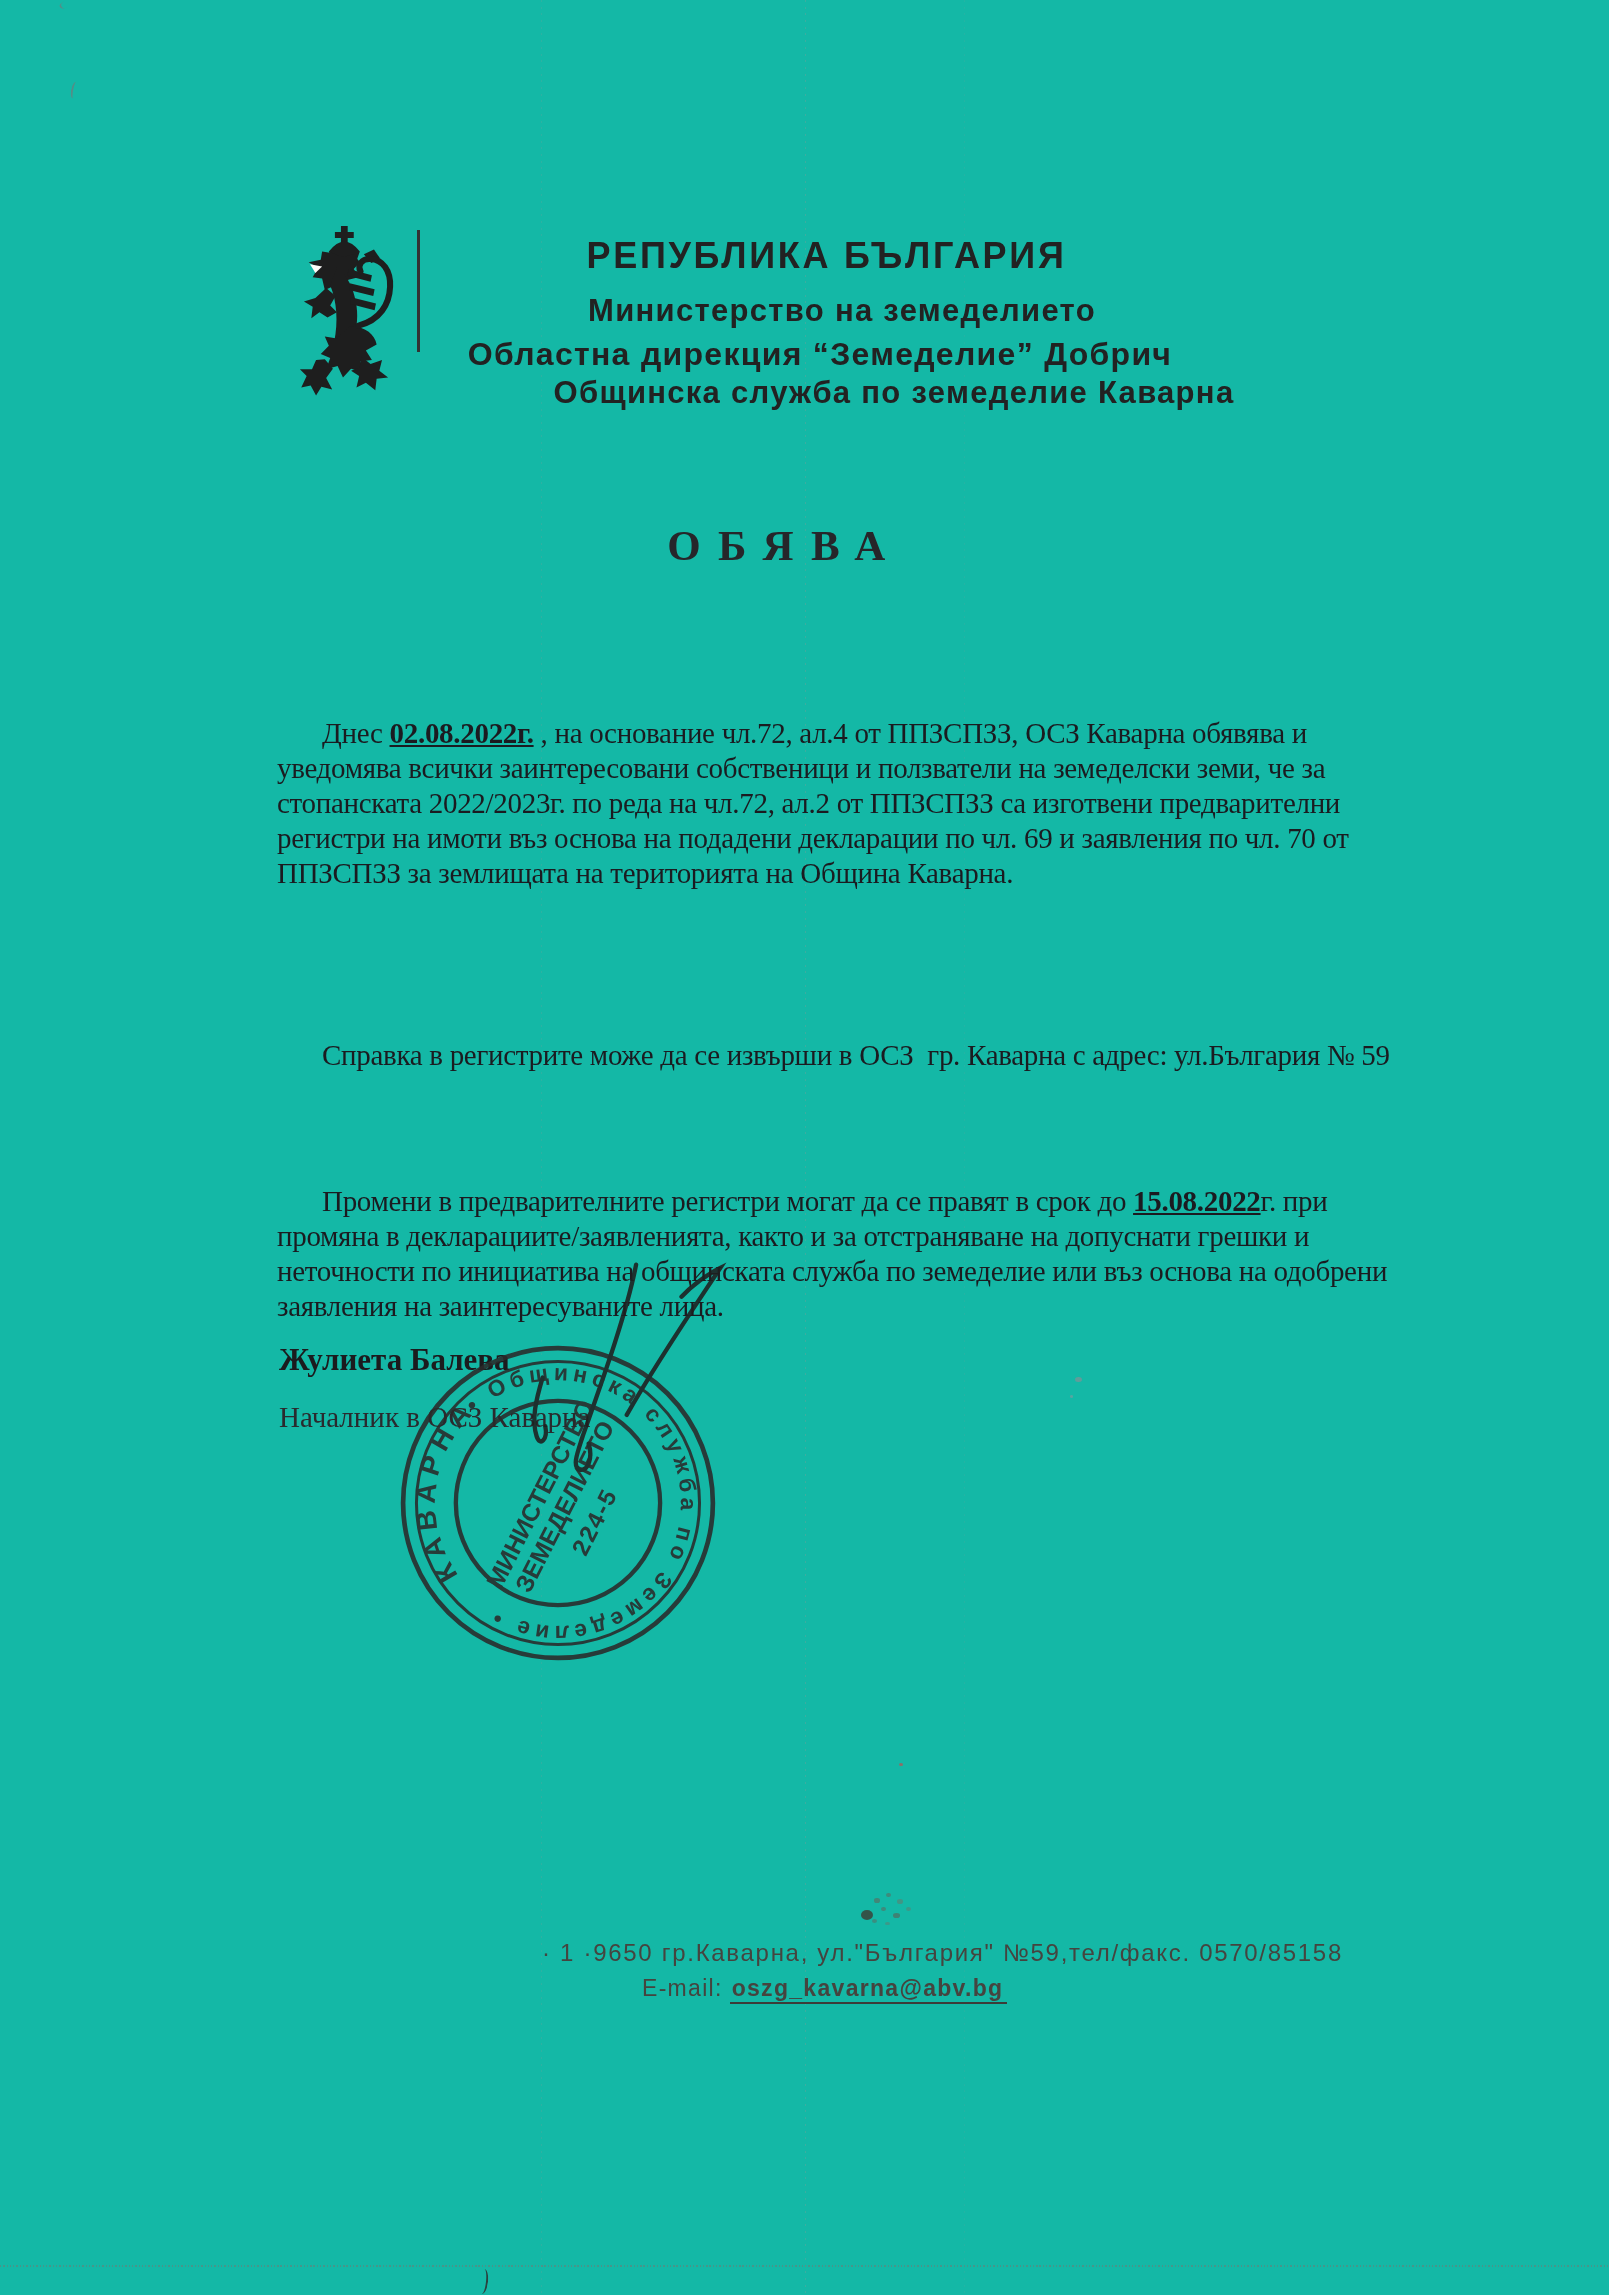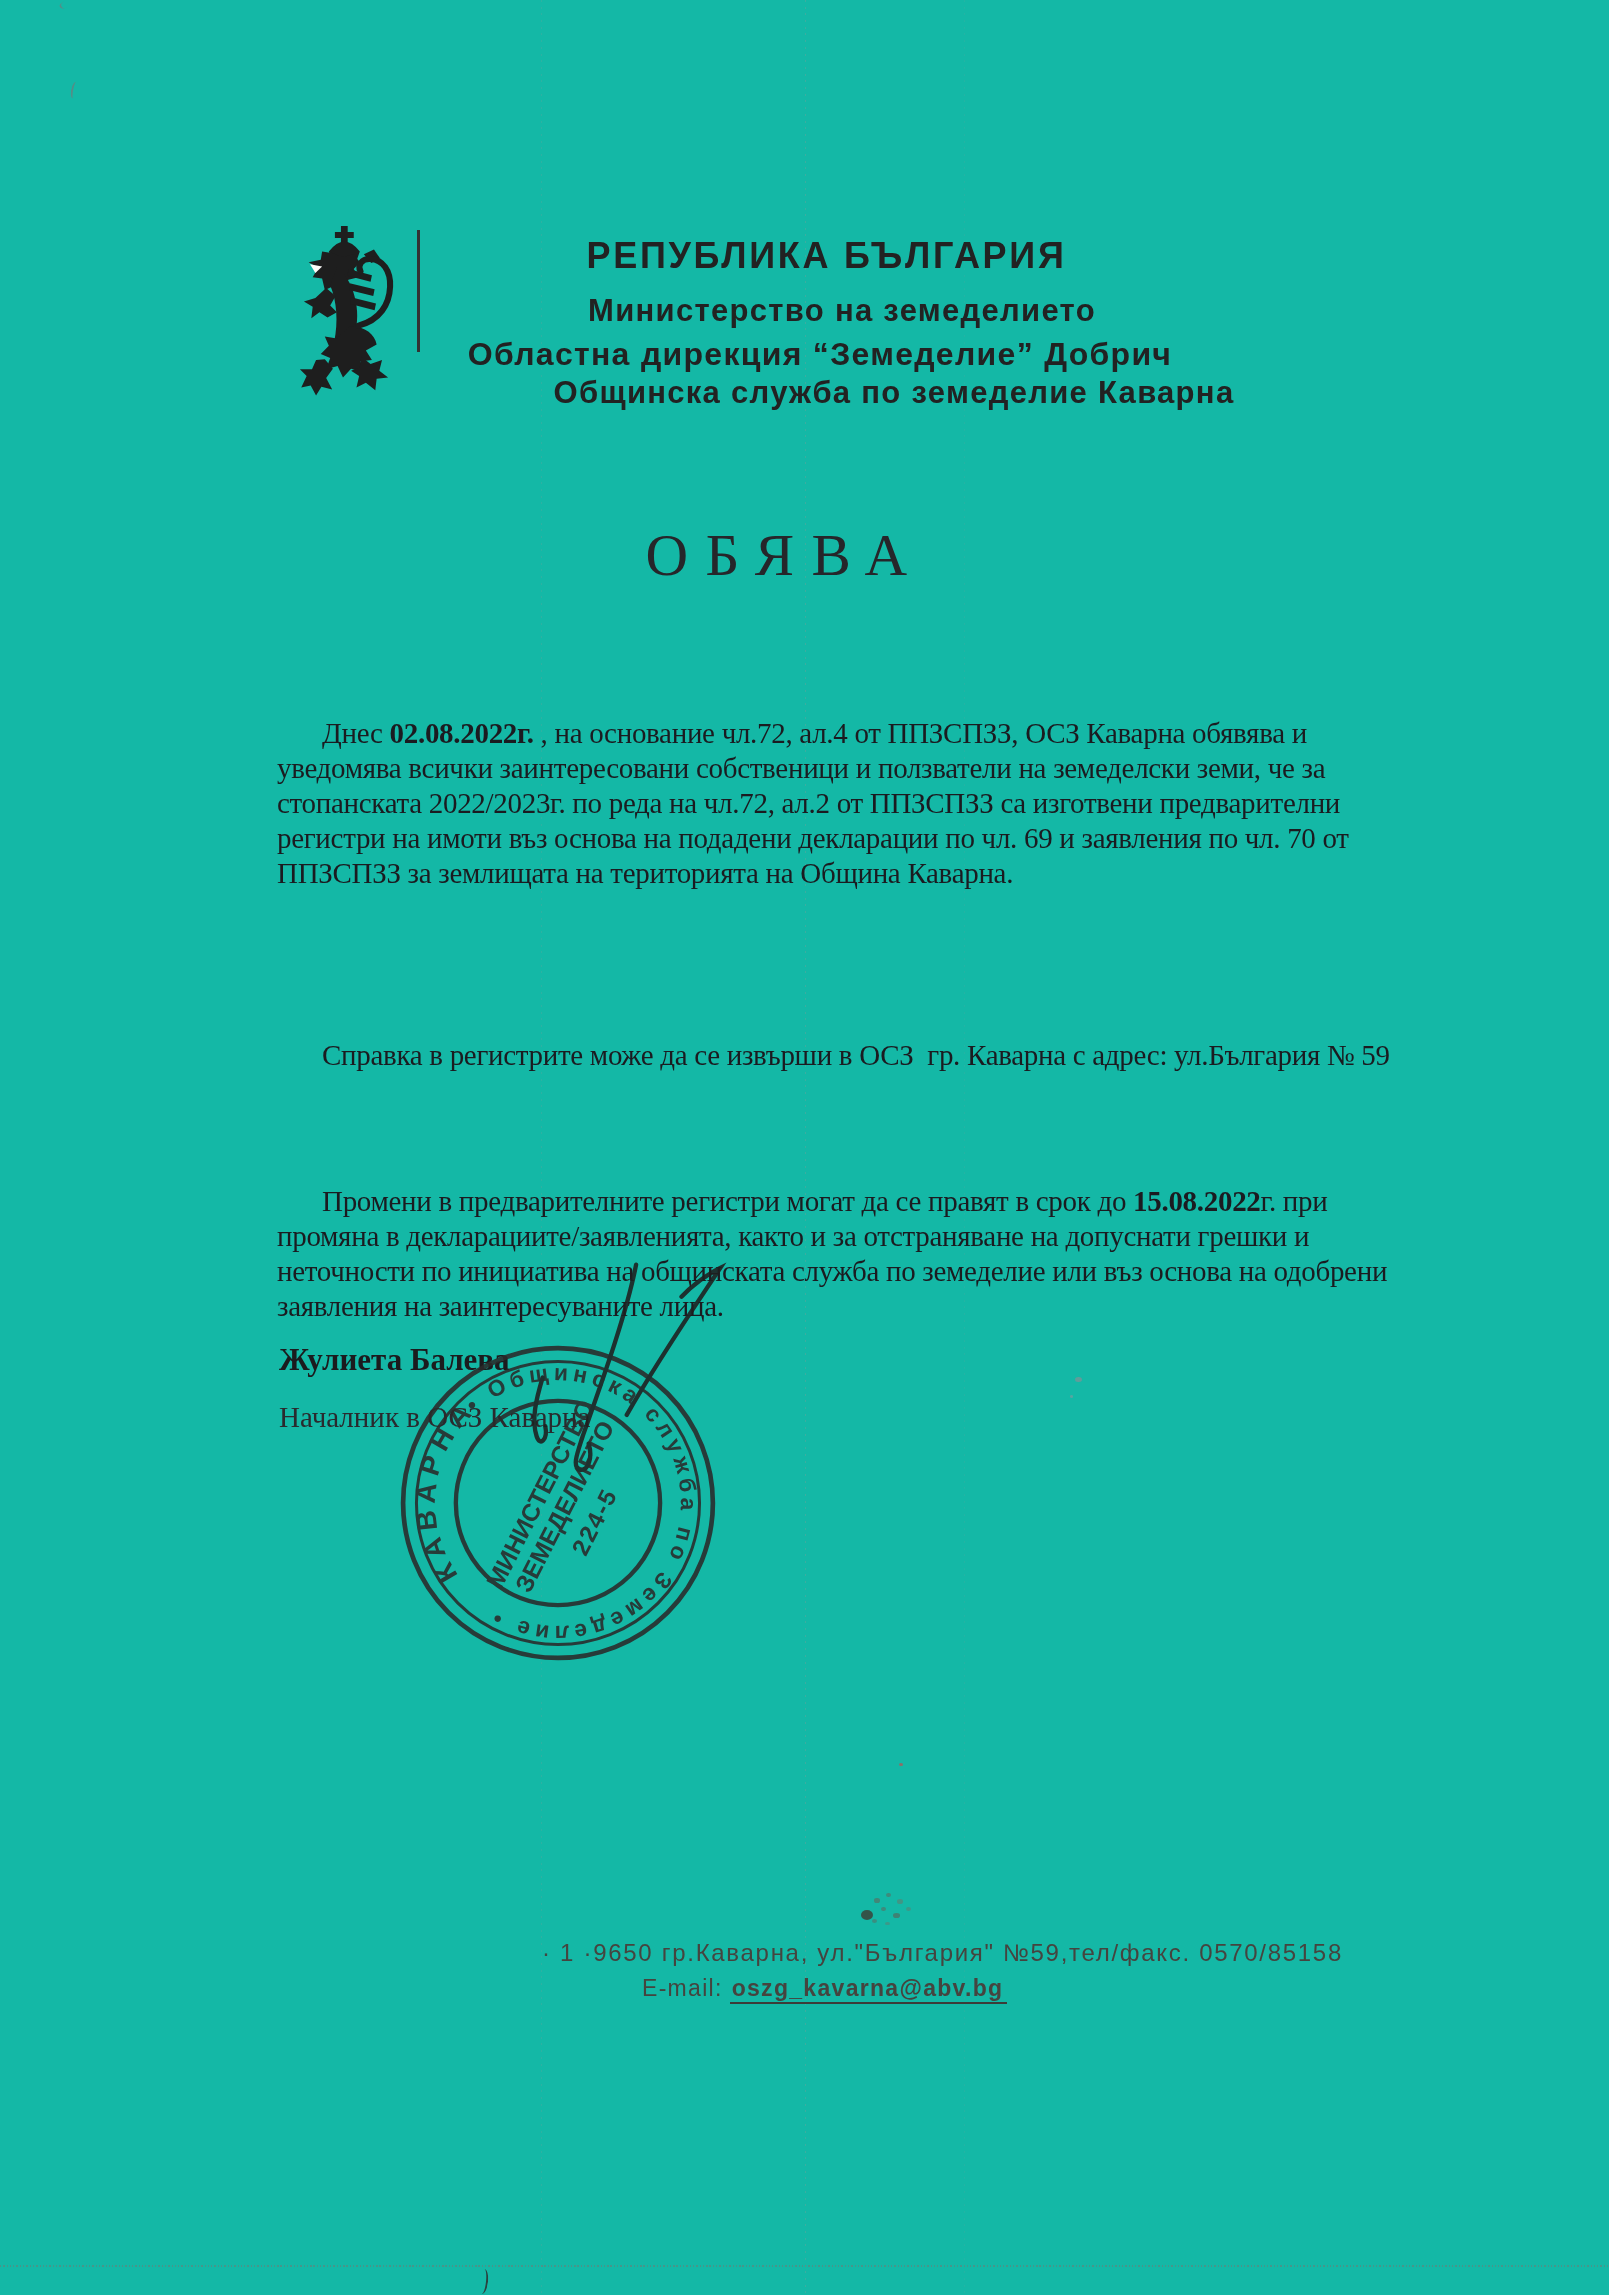--- a/index.html
+++ b/index.html
@@ -13,28 +13,28 @@
   }
   .abs{position:absolute;}
   
   .hline{font-family:"Liberation Sans", sans-serif;font-weight:bold;color:#222;text-align:center;white-space:nowrap;}
   .h1{left:559px;top:235px;width:535px;font-size:36px;letter-spacing:2.7px;}
   .h2{left:508px;top:293px;width:668px;font-size:31px;letter-spacing:1.3px;}
   .h3{left:419px;top:336px;width:802px;font-size:32px;letter-spacing:1.3px;}
   .h4{left:493px;top:375px;width:802px;font-size:31px;letter-spacing:1.3px;}
   .sep{left:417px;top:230px;width:3.3px;height:122px;background:#333;}
   
-  .title{left:267px;top:521px;width:1036px;text-align:center;font-size:59px;font-weight:normal;letter-spacing:17.4px;color:#26262a;}
+  .title{left:267px;top:521px;width:1036px;text-align:center;font-size:43px;font-weight:bold;letter-spacing:17.4px;color:#26262a;}
   
   .para{left:277px;width:1136px;font-size:29px;line-height:35px;letter-spacing:-0.3px;text-indent:45px;white-space:pre-wrap;color:#1b1b20;}
   .p1{top:716px;}
   .p2{top:933px;}
   .p3{top:1038px;}
   .p4{top:1136px;margin-top:48px;}
-  .bd{font-weight:bold;}
+  .bd{font-weight:bold;text-decoration:underline;}
   
   .sig-name{left:279px;top:1342px;font-size:31px;font-weight:bold;color:#1b1b1e;white-space:nowrap;}
   .sig-role{left:279px;top:1401px;font-size:29px;color:#2a2a2e;white-space:nowrap;}
   
   .foot{font-family:"Liberation Sans", sans-serif;color:#45443f;white-space:nowrap;}
   .f1{left:495px;top:1939px;width:895px;text-align:center;font-size:24px;letter-spacing:1.7px;}
   .f2{left:642px;top:1975px;width:468px;font-size:23px;letter-spacing:1.3px;}
   .f2 .email{font-weight:bold;border-bottom:2.7px solid #3c3c38;padding:0 4px 1.3px 1.3px;}
   
   .vdots{top:0;bottom:0;width:1.3px;background:repeating-linear-gradient(180deg,rgba(150,148,145,.55) 0 2px,transparent 2px 6.7px);}

